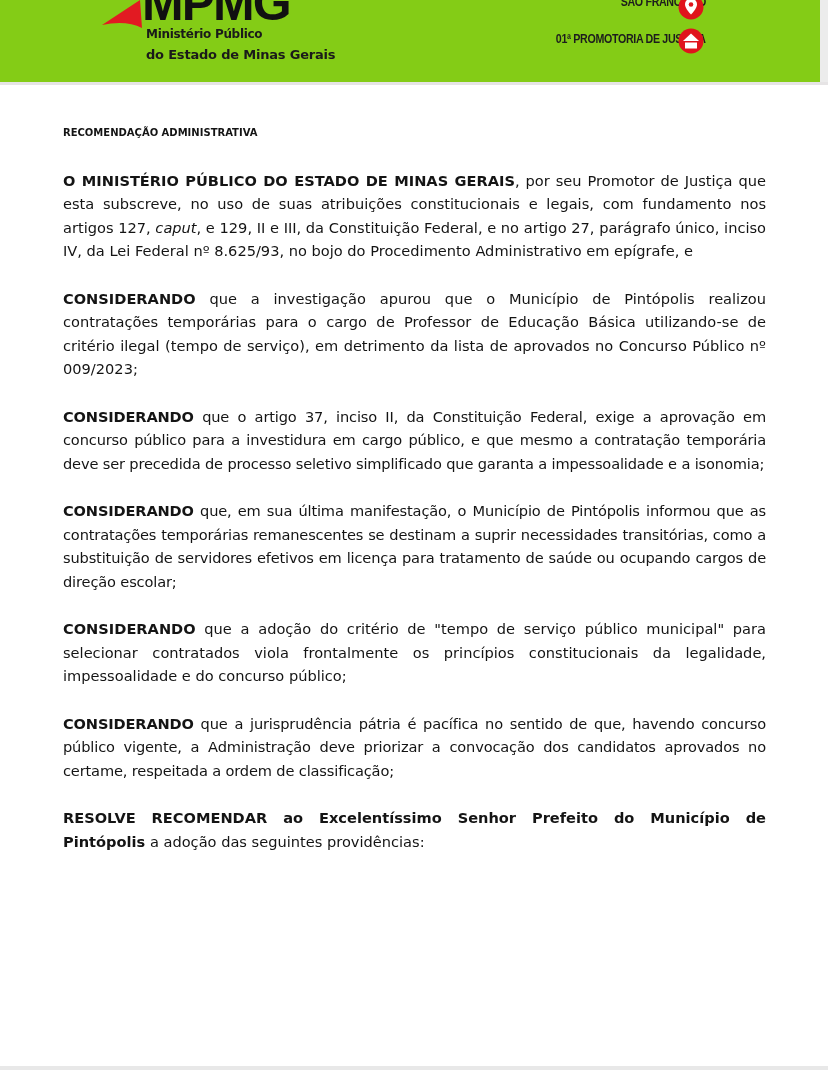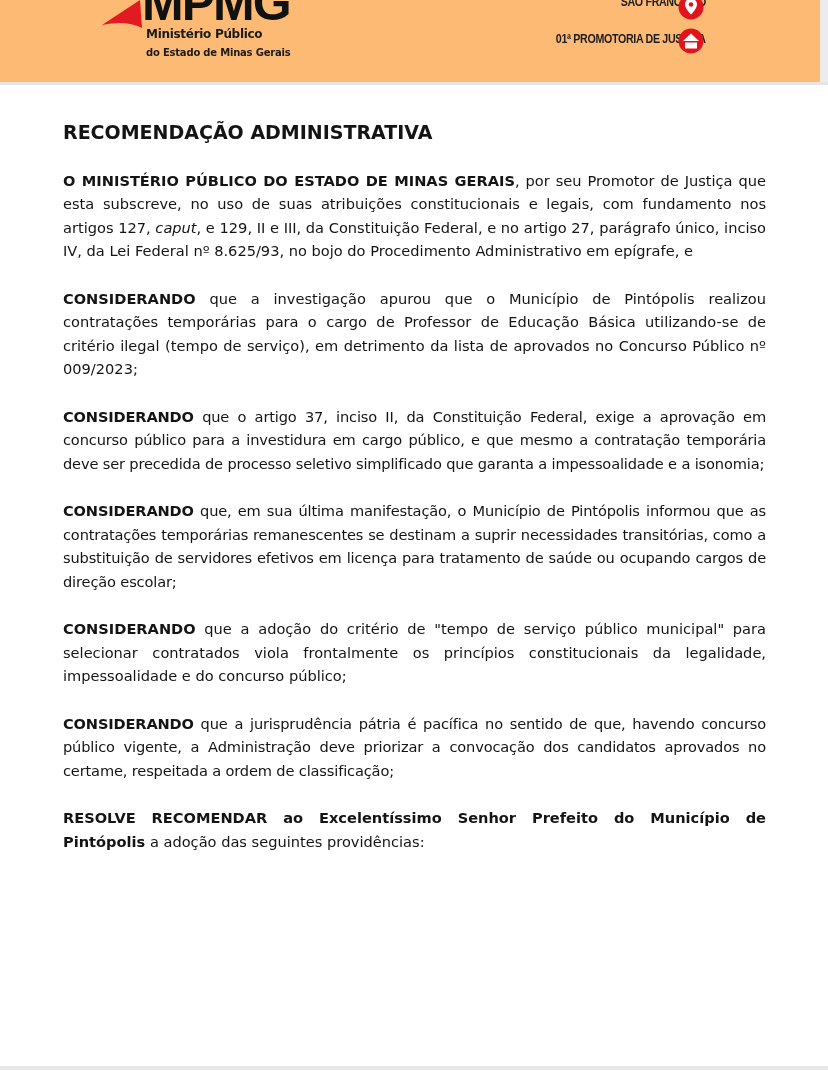--- a/index.html
+++ b/index.html
@@ -4,41 +4,41 @@
 <style>
   html, body { margin: 0; padding: 0; }
   body {
     width: 828px; height: 1070px; overflow: hidden;
     background: #ffffff; position: relative;
     font-family: "Liberation Sans", "DejaVu Sans", sans-serif;
     color: #111;
   }
   .header {
     position: absolute; left: 0; top: 0; width: 828px; height: 82px;
-    background: #fdba74;
+    background: #84cc16;
     border-bottom: 3px solid #e6e4e5;
   }
   .header .right-edge {
     position: absolute; right: 0; top: 0; width: 8px; height: 82px; background: #ececec;
   }
   .logo-tri { position: absolute; left: 96px; top: 0; width: 46px; height: 28px; }
   .logo-mpmg {
     position: absolute; left: 142px; top: -22px;
     font-family: "Liberation Sans", sans-serif; font-weight: 700;
     font-size: 50px; letter-spacing: -2px; color: #111; line-height: 50px;
   }
   .logo-line1 {
     position: absolute; left: 146px; top: 27px;
     font-family: "DejaVu Sans", sans-serif; font-weight: 700;
     font-size: 12px; color: #1a1a1a; letter-spacing: -0.3px;
   }
   .logo-line2 {
     position: absolute; left: 146px; top: 47px;
     font-family: "DejaVu Sans", sans-serif; font-weight: 700;
-    font-size: 10px; color: #1a1a1a; letter-spacing: -0.2px;
+    font-size: 13px; color: #1a1a1a; letter-spacing: -0.2px;
   }
   .hdr-row {
     position: absolute; right: 122px; display: flex; align-items: center;
     font-family: "Liberation Sans", sans-serif; font-weight: 700;
     font-size: 13px; color: #1d1d1d; letter-spacing: -0.4px;
     transform: scaleX(0.82); transform-origin: right center;
   }
   .hdr-row.r1 { top: -6px; }
   .hdr-row.r2 { top: 31px; }
   .hdr-icon { position: absolute; width: 26px; height: 26px; }
@@ -46,21 +46,21 @@
   .hdr-icon.i2 { left: 678px; top: 28px; }
 
   .doc {
     position: absolute; left: 63px; top: 96px; width: 703px;
     font-family: "DejaVu Sans", sans-serif; font-size: 14.6px; line-height: 23.5px;
     color: #141414;
   }
   .doc p { margin: 0; text-align: justify; }
   .b { font-weight: 700; margin-top: 32px; }
   .proc { font-weight: 700; letter-spacing: 0.35px; margin-top: 4px !important; }
-  .title { font-weight: 700; text-align: right; margin-top: 25px !important; font-size: 19px; }
+  .title { font-weight: 700; text-align: right; margin-top: 25px !important; font-size: 10px; }
   .dest { font-weight: 700; margin-top: 24px !important; letter-spacing: 0.25px; }
   .para { margin-top: 24px !important; }
   .condensed { letter-spacing: -0.15px; }
   .bottom-line { position: absolute; left: 0; top: 1066px; width: 828px; height: 4px; background: #e8e8e8; }
 </style>
 </head>
 <body>
 
 <div class="header">
   <svg class="logo-tri" viewBox="0 0 46 28">

